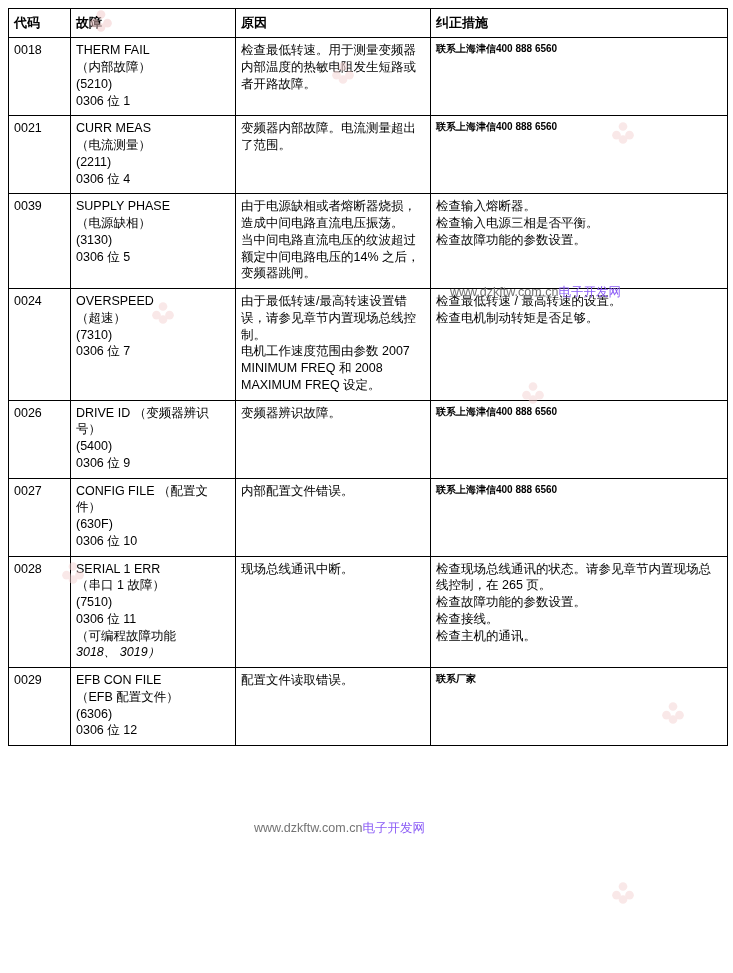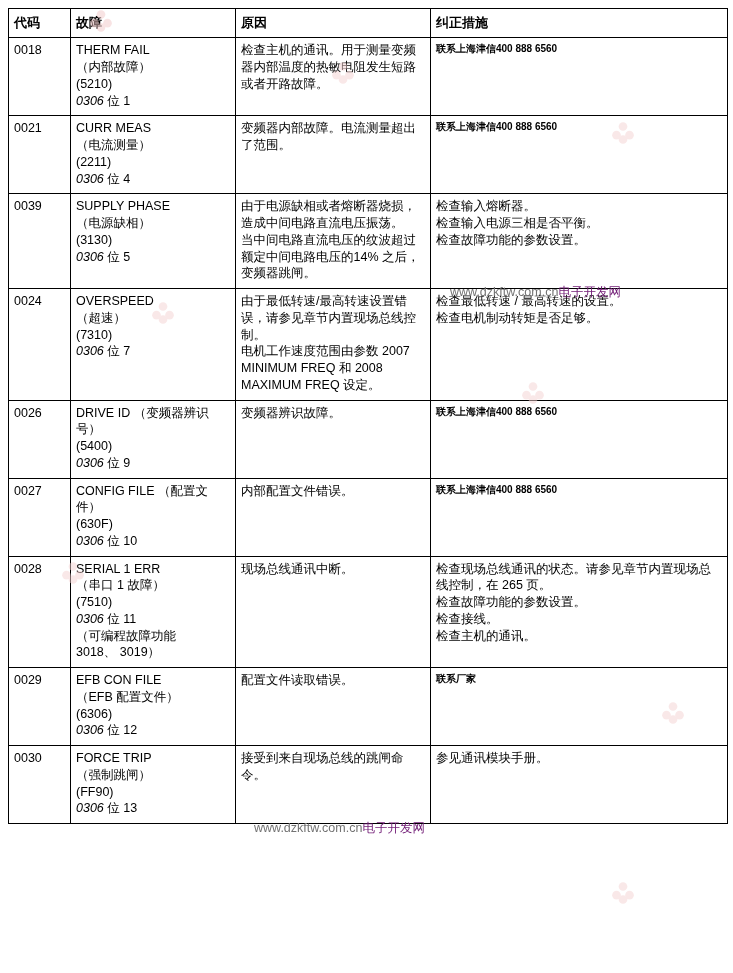--- a/index.html
+++ b/index.html
@@ -56,49 +56,49 @@
   .fault-cn {
     font-size: 12.5px;
   }
   .fault-hex {
     font-size: 12.5px;
   }
   .bit-line {
     font-size: 12.5px;
   }
   .bit-line .param {
-    font-style: italic;
   }
   .cause-cell p,
   .action-cell p {
     margin: 0;
   }
   .action-bold {
     font-weight: bold;
     font-size: 10px;
   }
   .italic {
+    font-style: italic;
   }
 
   
   .watermark {
     position: absolute;
     left: 0; top: 0;
     width: 733px;
     height: 973px;
     pointer-events: none;
   }
   .wm-text {
     position: absolute;
     font-size: 12.5px;
     color: #b9b9b9;
     white-space: nowrap;
   }
   .wm-text .dom { color: #737373; }
-  .wm-text .cn { color: #701a75; }
+  .wm-text .cn { color: #8b5cf6; }
   .wm-flower {
     position: absolute;
     width: 26px;
     height: 26px;
     opacity: 0.5;
   }
 </style>
 </head>
 <body>
 
@@ -123,21 +123,21 @@
 
       <tr>
         <td class="code-cell">0018</td>
         <td>
           <div class="fault-name">THERM FAIL</div>
           <div class="fault-cn">（内部故障）</div>
           <div class="fault-hex">(5210)</div>
           <div class="bit-line"><span class="param">0306</span> <span>位 1</span></div>
         </td>
         <td class="cause-cell">
-          <p>检查主机的通讯。用于测量变频器内部温度的热敏电阻发生短路或者开路故障。</p>
+          <p>检查最低转速。用于测量变频器内部温度的热敏电阻发生短路或者开路故障。</p>
         </td>
         <td class="action-cell">
           <p class="action-bold">联系上海津信400 888 6560</p>
         </td>
       </tr>
 
       <tr>
         <td class="code-cell">0021</td>
         <td>
           <div class="fault-name">CURR MEAS</div>
@@ -250,35 +250,20 @@
           <div class="bit-line"><span class="param">0306</span> <span>位 12</span></div>
         </td>
         <td class="cause-cell">
           <p>配置文件读取错误。</p>
         </td>
         <td class="action-cell">
           <p class="action-bold">联系厂家</p>
         </td>
       </tr>
 
-      <tr>
-        <td class="code-cell">0030</td>
-        <td>
-          <div class="fault-name">FORCE TRIP</div>
-          <div class="fault-cn">（强制跳闸）</div>
-          <div class="fault-hex">(FF90)</div>
-          <div class="bit-line"><span class="param">0306</span> <span>位 13</span></div>
-        </td>
-        <td class="cause-cell">
-          <p>接受到来自现场总线的跳闸命令。</p>
-        </td>
-        <td class="action-cell">
-          <p>参见通讯模块手册。</p>
-        </td>
-      </tr>
 
     </tbody>
   </table>
 
   <div class="watermark">
     <div class="wm-text" style="left:450px; top:284px;">
       <span class="dom">www.dzkftw.com.cn</span><span class="cn">电子开发网</span>
     </div>
     <div class="wm-text" style="left:254px; top:820px;">
       <span class="dom">www.dzkftw.com.cn</span><span class="cn">电子开发网</span>

